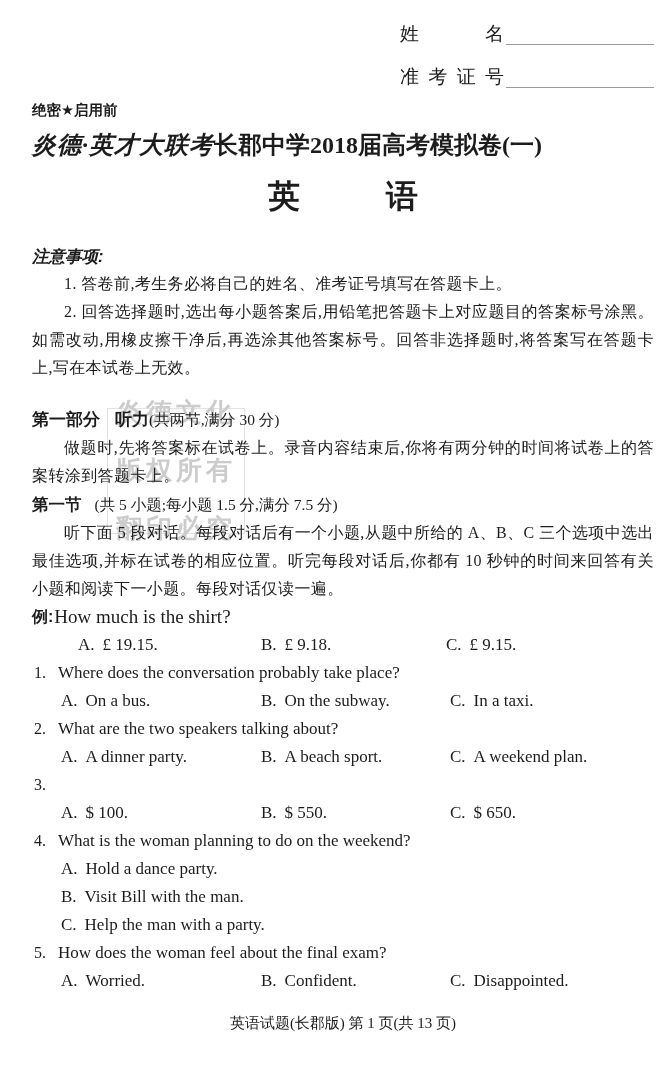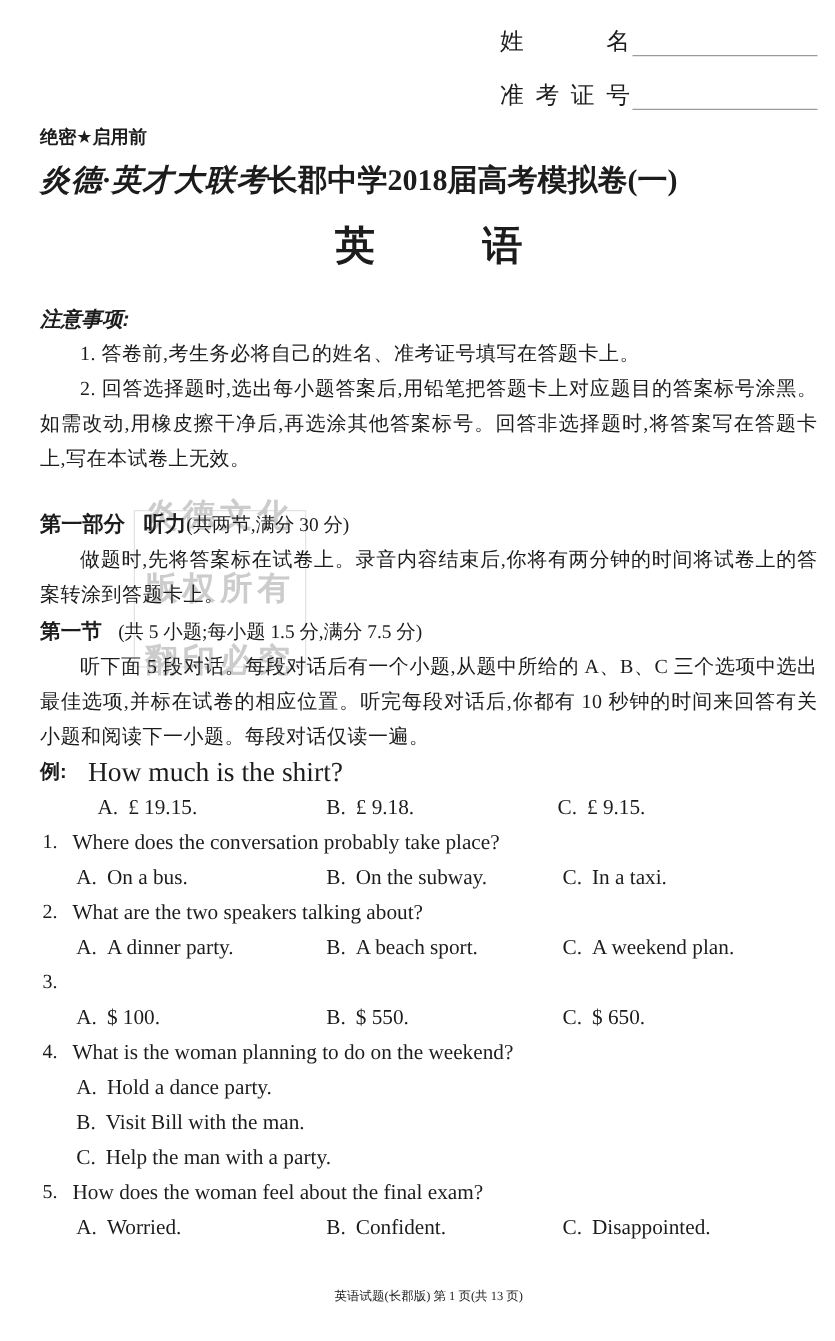--- a/index.html
+++ b/index.html
@@ -51,38 +51,38 @@
   .para { font-size:16px; line-height:28px; text-align:justify; letter-spacing:0.4px; }
   .indent { text-indent:2em; }
 
   .part-heading { margin-top:24px; line-height:28px; font-size:17px; }
   .part-heading .gap { display:inline-block; width:15px; }
   .section-heading { line-height:28px; font-size:16.5px; }
   .section-heading .gap { display:inline-block; width:13px; }
 
   .example-line { line-height:28px; display:flex; }
   .example-line .ex-label { font-size:16px; flex:none; }
-  .example-line .ex-q { font-size:22px; margin-left:17px; }
+  .example-line .ex-q { font-size:19px; margin-left:1px; }
 
   .q-line { display:flex; line-height:28px; font-size:17px; }
   .q-num { flex:none; width:26px; padding-left:2px; font-size:16px; }
 
   .options-row { display:flex; line-height:28px; font-size:17px; padding-left:29px; }
   .opt { display:flex; }
   .opt-0 { width:200px; } .opt-1 { width:189px; } .opt-2 { flex:1; }
   .example-opts { padding-left:46px; }
   .example-opts .opt-0 { width:183px; } .example-opts .opt-1 { width:185px; }
   .opt-label { margin-right:8px; }
 
   .stacked-opt { display:flex; line-height:28px; font-size:17px; padding-left:29px; }
 
   .answer-line { line-height:28px; font-size:16px; }
   .answer-line .ans-val { margin-left:6px; font-size:17px; }
 
-  .footer { margin-top:28px; text-align:center; font-size:10px; line-height:28px; }
+  .footer { margin-top:14px; text-align:center; font-size:15px; line-height:28px; }
 </style>
 </head>
 <body>
 
 <div class="page">
 
   <div class="watermark">
     <span>炎德文化</span>
     <span>版权所有</span>
     <span>翻印必究</span>

